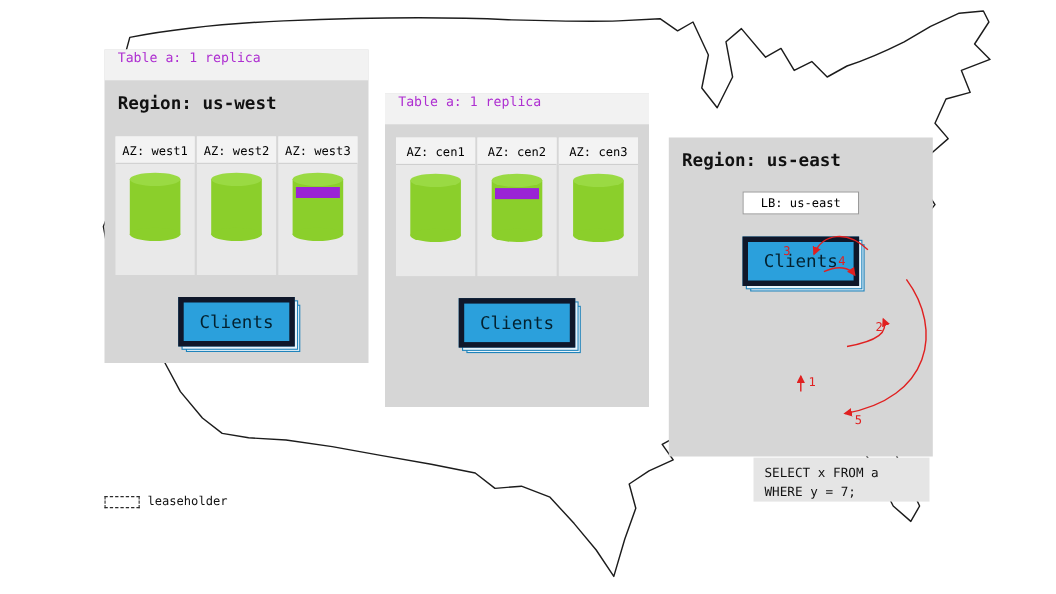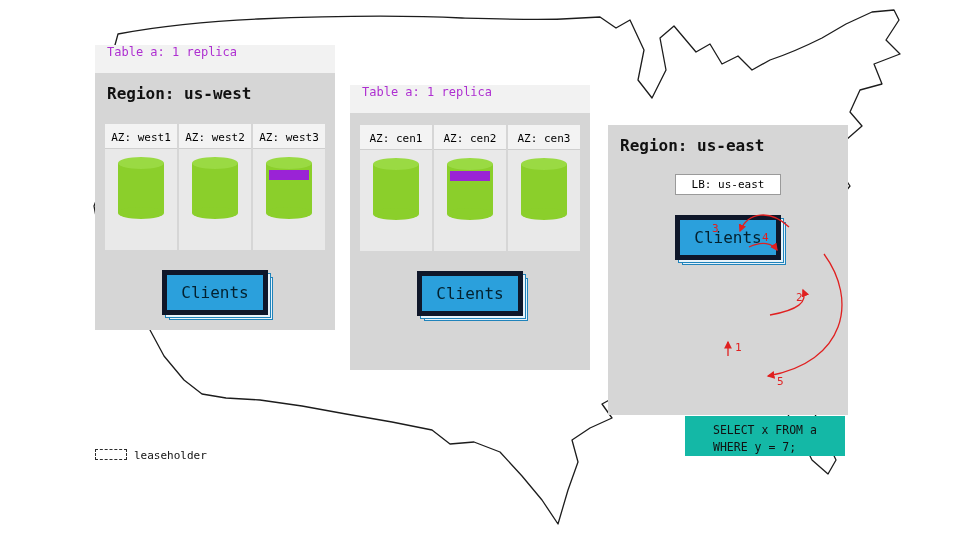--- a/index.html
+++ b/index.html
@@ -34,25 +34,25 @@
   
   .lb-box{background:#ffffff;border:1px solid #9a9a9a;width:max-content;padding:3px 16px;margin:10px auto 0;font-size:11px;white-space:nowrap;}
   .clients{
     position:relative;display:block;margin:20px auto 0;padding:8px 14px;
     background:#2ba0dc;border:5px solid #0f172a;color:#03212f;
     font-family:"DejaVu Sans Mono","Liberation Mono",monospace;font-size:16px;cursor:pointer;
     box-shadow:3px 3px 0 -1px #e8f3fa, 3px 3px 0 0 #1f83bb, 6px 6px 0 -2px #e8f3fa, 6px 6px 0 -1px #1f83bb;
   }
 
   
-  .sql-box{position:absolute;left:685px;top:416px;width:160px;height:40px;background:#14b8a6;z-index:1;
-    font-size:11.5px;color:#111;padding:6px 0 0 28px;box-sizing:border-box;line-height:1.45;}
+  .sql-box{position:absolute;left:685px;top:416px;width:160px;height:40px;background:#e5e5e5;z-index:1;
+    font-size:11.5px;color:#111;padding:6px 0 0 10px;box-sizing:border-box;line-height:1.45;}
 
   
-  .legend{position:absolute;left:95px;top:449px;display:flex;align-items:flex-start;gap:7px;z-index:1;}
+  .legend{position:absolute;left:95px;top:449px;display:flex;align-items:flex-end;gap:7px;z-index:1;}
   .legend-icon{width:30px;height:9px;background:#ffffff;border:1.5px dashed #2b2b2b;}
   .legend-label{font-size:11px;color:#111;}
 
   
   .arrows-svg{position:absolute;left:0;top:0;z-index:3;pointer-events:none;}
   .flow-path{fill:none;stroke:#e02020;stroke-width:1.3;}
   .flow-num{fill:#e02020;font-family:"DejaVu Sans Mono","Liberation Mono",monospace;font-size:11px;}
 </style>
 </head>
 <body>

